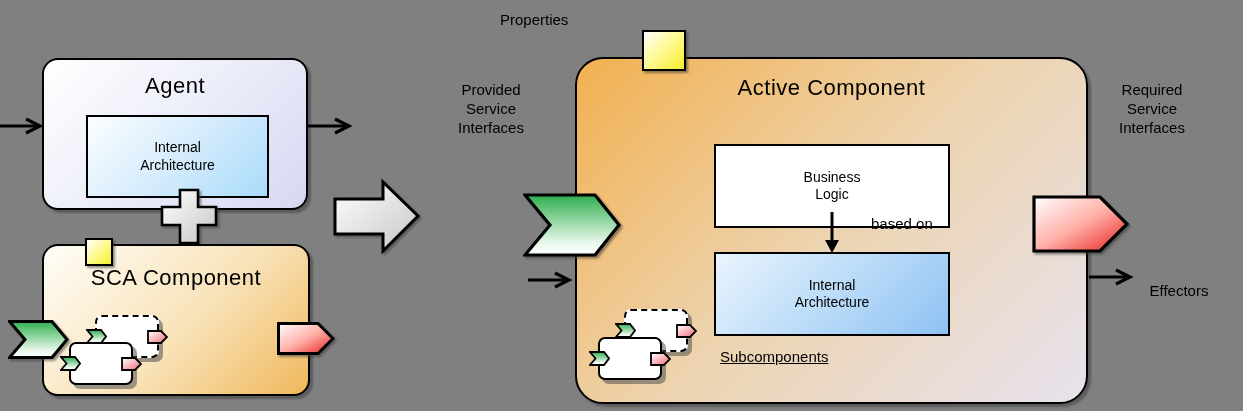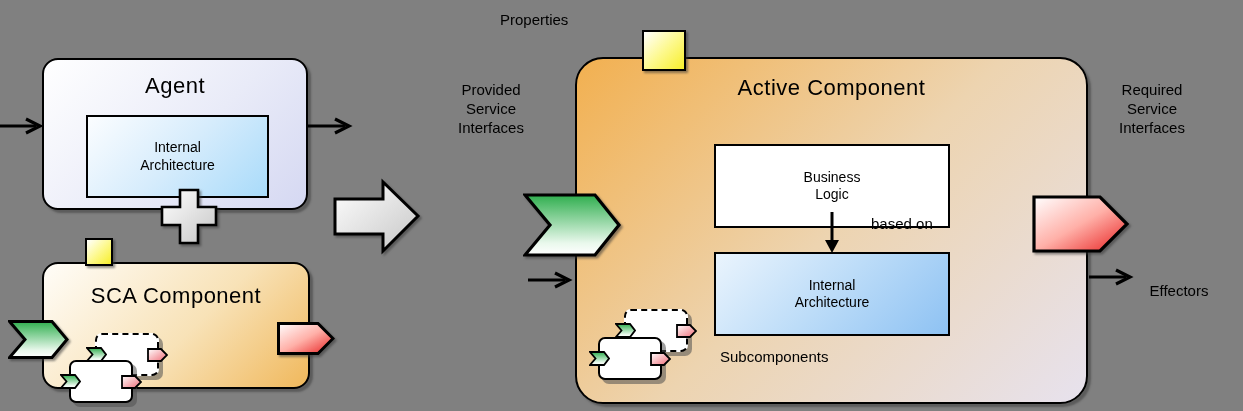--- a/index.html
+++ b/index.html
@@ -71,21 +71,21 @@
   </svg>
   <svg class="icon" style="left:307px;top:116px;" width="46" height="20">
     <line x1="0" y1="10" x2="38" y2="10" stroke="#000" stroke-width="3.2"></line>
     <polyline points="28,3 42,10 28,17" fill="none" stroke="#000" stroke-width="3.2"></polyline>
   </svg>
 
   <svg class="icon iconshadow" style="left:160px;top:188px;" width="58" height="57" viewBox="0 0 58 57">
     <polygon points="20,2 38,2 38,19 56,19 56,37 38,37 38,55 20,55 20,37 2,37 2,19 20,19" fill="url(#gGray)" stroke="#000" stroke-width="2.6"></polygon>
   </svg>
 
-  <div class="gbox r16 sca-grad shadowbox" style="left:42px;top:262px;width:268px;height:127px;">
+  <div class="gbox r16 sca-grad shadowbox" style="left:42px;top:244px;width:268px;height:152px;">
     <div class="cap" style="top:19px;">SCA Component</div>
 
     <div class="cluster" style="left:25px;top:69px;">
       <div class="mini-box mini-dashed" style="left:26px;top:0;">
         <svg class="mini-left" width="21" height="15" viewBox="0 0 21 15">
           <polygon points="1,1 15,1 20,7.5 15,14 1,14 6.5,7.5" fill="url(#gGreen)" stroke="#000" stroke-width="1.8"></polygon>
         </svg>
         <svg class="mini-right" width="21" height="14" viewBox="0 0 21 14">
           <polygon points="1,1 14,1 20,7 14,13 1,13" fill="url(#gPink)" stroke="#000" stroke-width="1.8"></polygon>
         </svg>
@@ -128,21 +128,21 @@
 
     <svg class="icon" style="left:245px;top:153px;" width="20" height="41" viewBox="0 0 20 41">
       <line x1="10" y1="0" x2="10" y2="30" stroke="#000" stroke-width="3"></line>
       <polygon points="3,28 17,28 10,41" fill="#000"></polygon>
     </svg>
     <div class="lbl" style="left:294px;top:156px;">based on</div>
 
     <div class="gbox intR-grad flexc" style="left:137px;top:193px;width:236px;height:84px;">Internal
 Architecture</div>
 
-    <div class="lbl" style="left:143px;top:289px;">Subcomponents</div>
+    <div class="lbl" style="left:143px;top:289px;text-decoration:underline;">Subcomponents</div>
 
     <div class="cluster" style="left:21px;top:250px;">
       <div class="mini-box mini-dashed" style="left:26px;top:0;">
         <svg class="mini-left" width="21" height="15" viewBox="0 0 21 15">
           <polygon points="1,1 15,1 20,7.5 15,14 1,14 6.5,7.5" fill="url(#gGreen)" stroke="#000" stroke-width="1.8"></polygon>
         </svg>
         <svg class="mini-right" width="21" height="14" viewBox="0 0 21 14">
           <polygon points="1,1 14,1 20,7 14,13 1,13" fill="url(#gPink)" stroke="#000" stroke-width="1.8"></polygon>
         </svg>
       </div>

